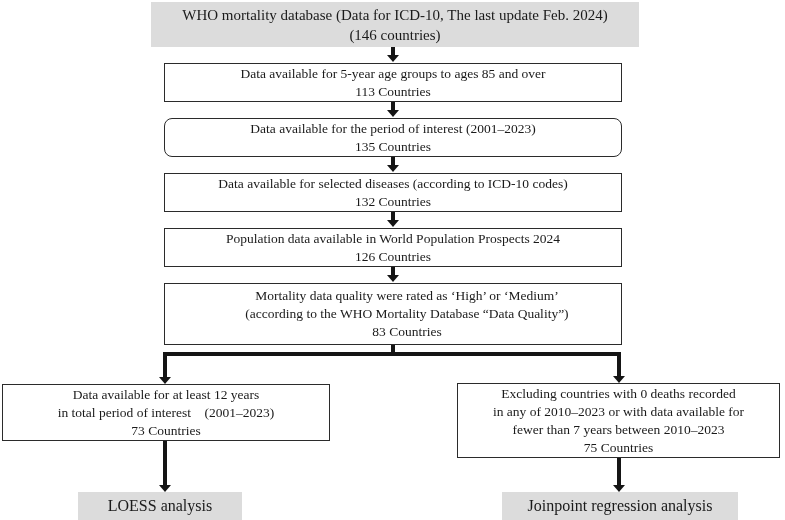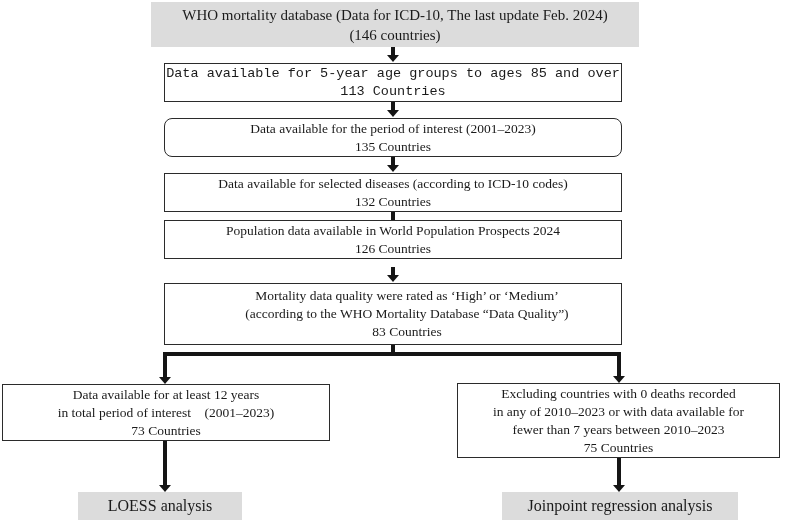--- a/index.html
+++ b/index.html
@@ -69,42 +69,42 @@
 
 <div class="canvas">
 
   <div class="box gray top-box" style="left:151px; top:2px; width:488px; height:45px;">
     <div class="line">WHO mortality database (Data for ICD-10, The last update Feb. 2024)</div>
     <div class="line">(146 countries)</div>
   </div>
 
   <div class="arr" style="left:393px; top:47px; height:15px;"></div>
 
-  <div class="box bordered" style="left:164px; top:63px; width:458px; height:39px;font-family:Liberation Mono, monospace;">
+  <div class="box bordered" style="left:164px; top:63px; width:458px; height:39px;">
     <div class="line">Data available for 5-year age groups to ages 85 and over</div>
     <div class="line">113 Countries</div>
   </div>
 
   <div class="arr" style="left:393px; top:102px; height:15px;"></div>
 
   <div class="box bordered" style="left:164px; top:118px; width:458px; height:39px;border-radius:8px;">
     <div class="line">Data available for the period of interest (2001–2023)</div>
     <div class="line">135 Countries</div>
   </div>
 
   <div class="arr" style="left:393px; top:157px; height:15px;"></div>
 
   <div class="box bordered" style="left:164px; top:173px; width:458px; height:39px;">
     <div class="line">Data available for selected diseases (according to ICD-10 codes)</div>
     <div class="line">132 Countries</div>
   </div>
 
   <div class="arr" style="left:393px; top:212px; height:15px;"></div>
 
-  <div class="box bordered" style="left:164px; top:220px; width:458px; height:39px;">
+  <div class="box bordered" style="left:164px; top:228px; width:458px; height:39px;">
     <div class="line">Population data available in World Population Prospects 2024</div>
     <div class="line">126 Countries</div>
   </div>
 
   <div class="arr" style="left:393px; top:267px; height:15px;"></div>
 
   <div class="box bordered" style="left:164px; top:283px; width:458px; height:62px;padding-left:28px;">
     <div class="line">Mortality data quality were rated as ‘High’ or ‘Medium’</div>
     <div class="line">(according to the WHO Mortality Database “Data Quality”)</div>
     <div class="line">83 Countries</div>

